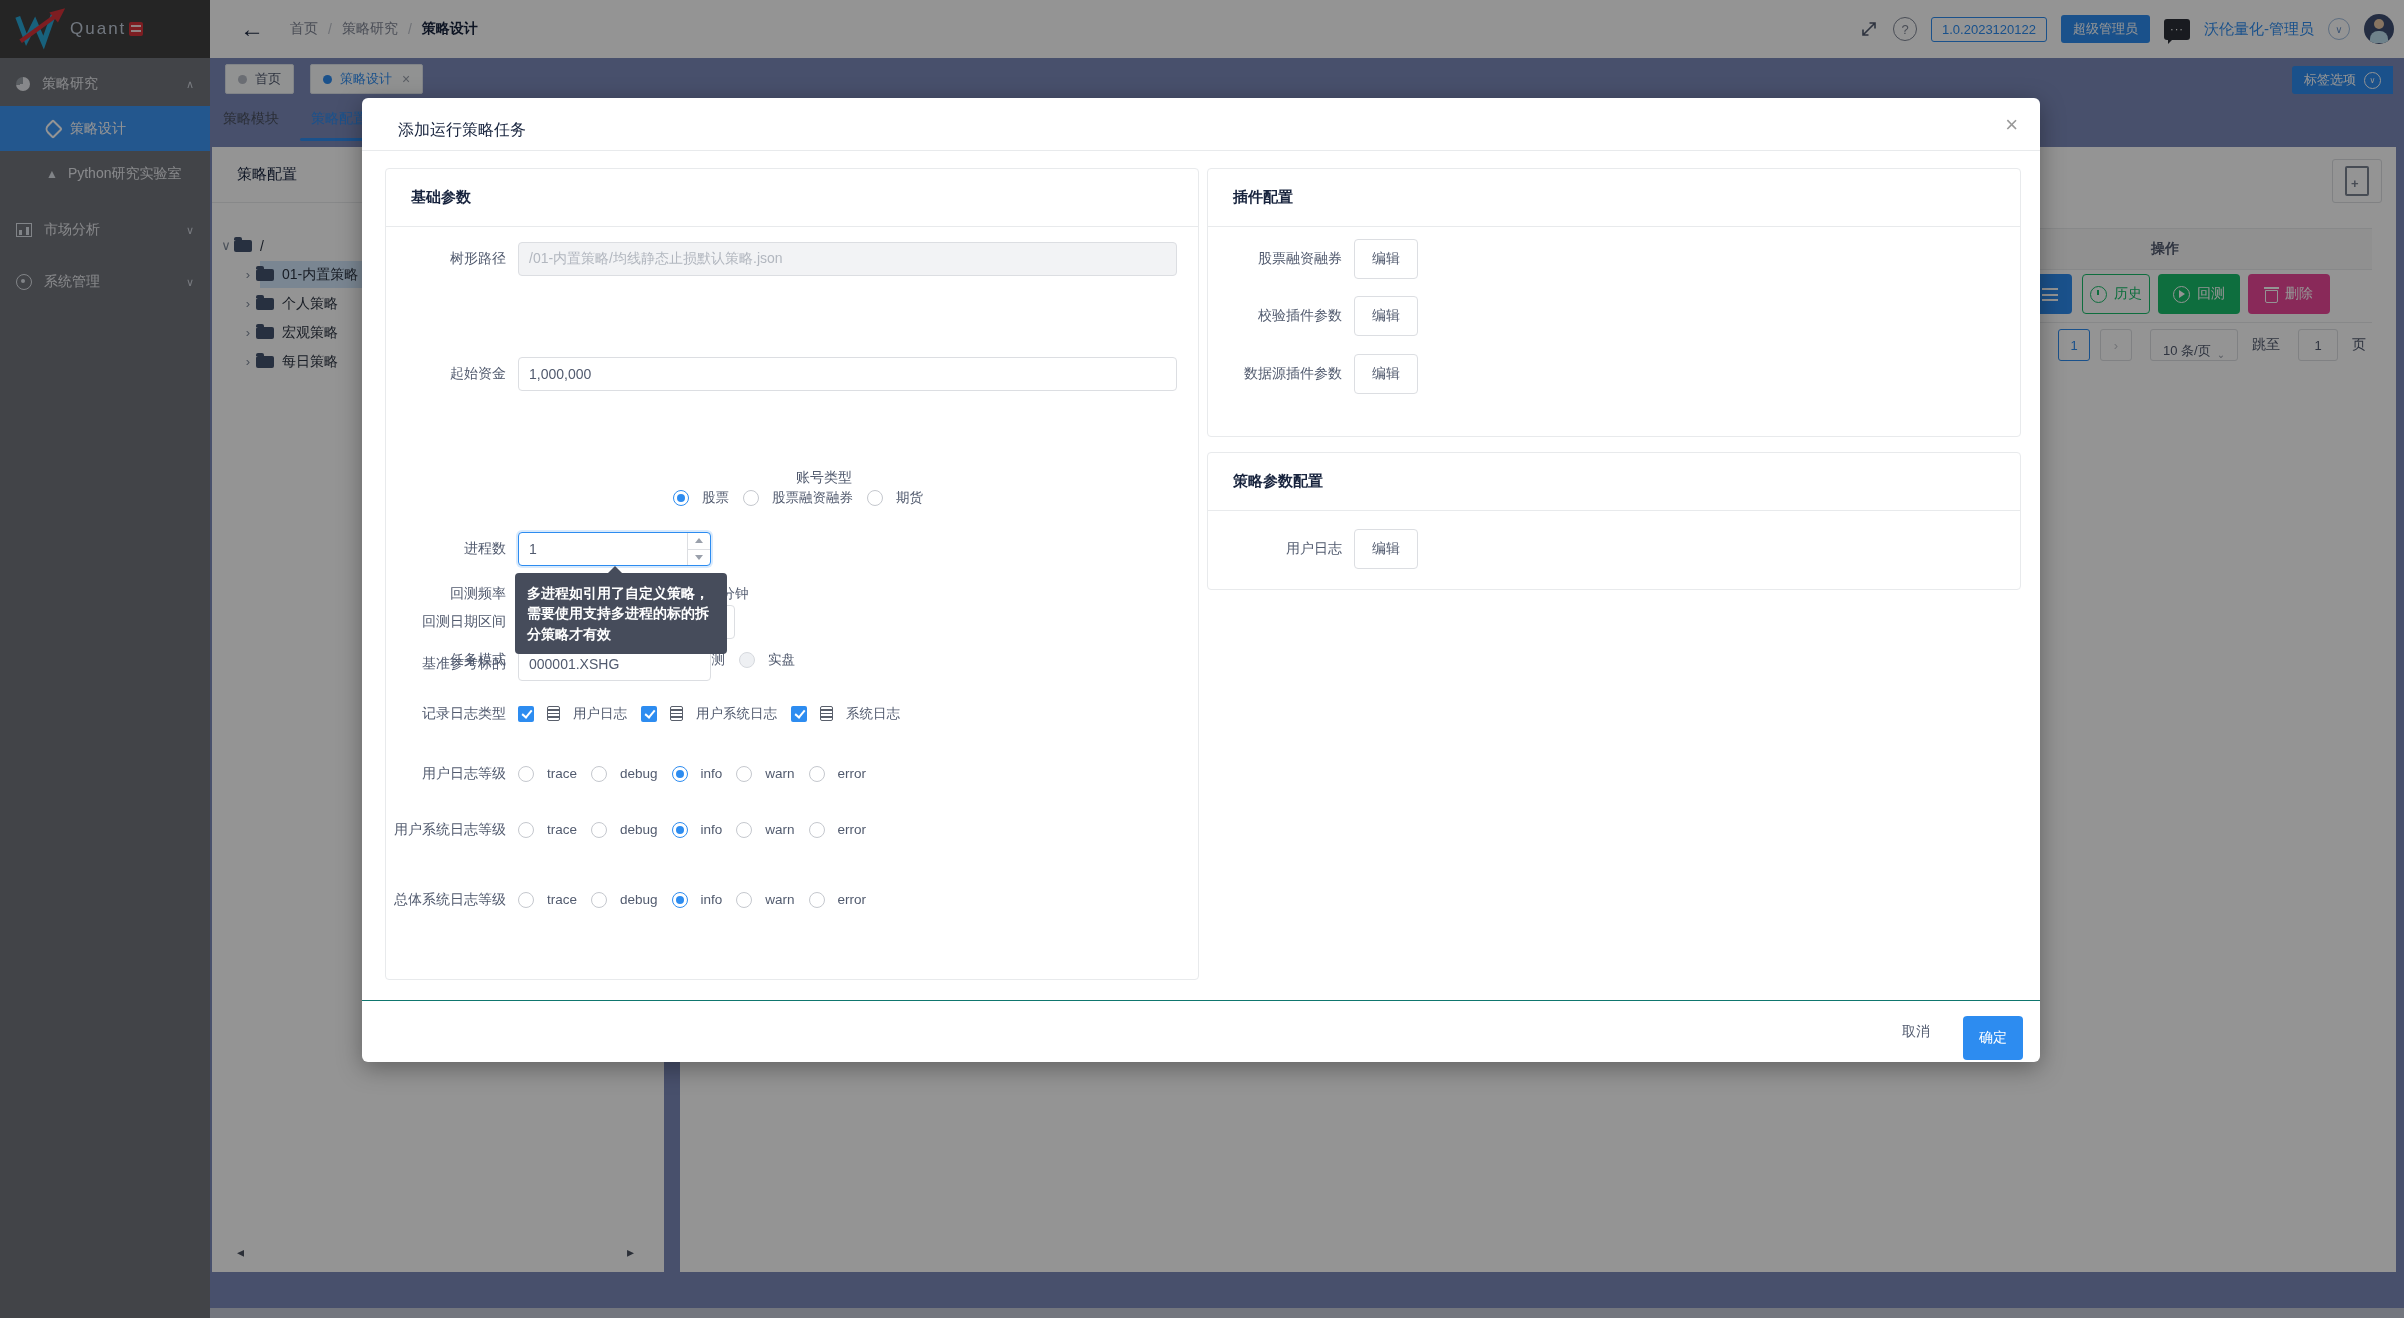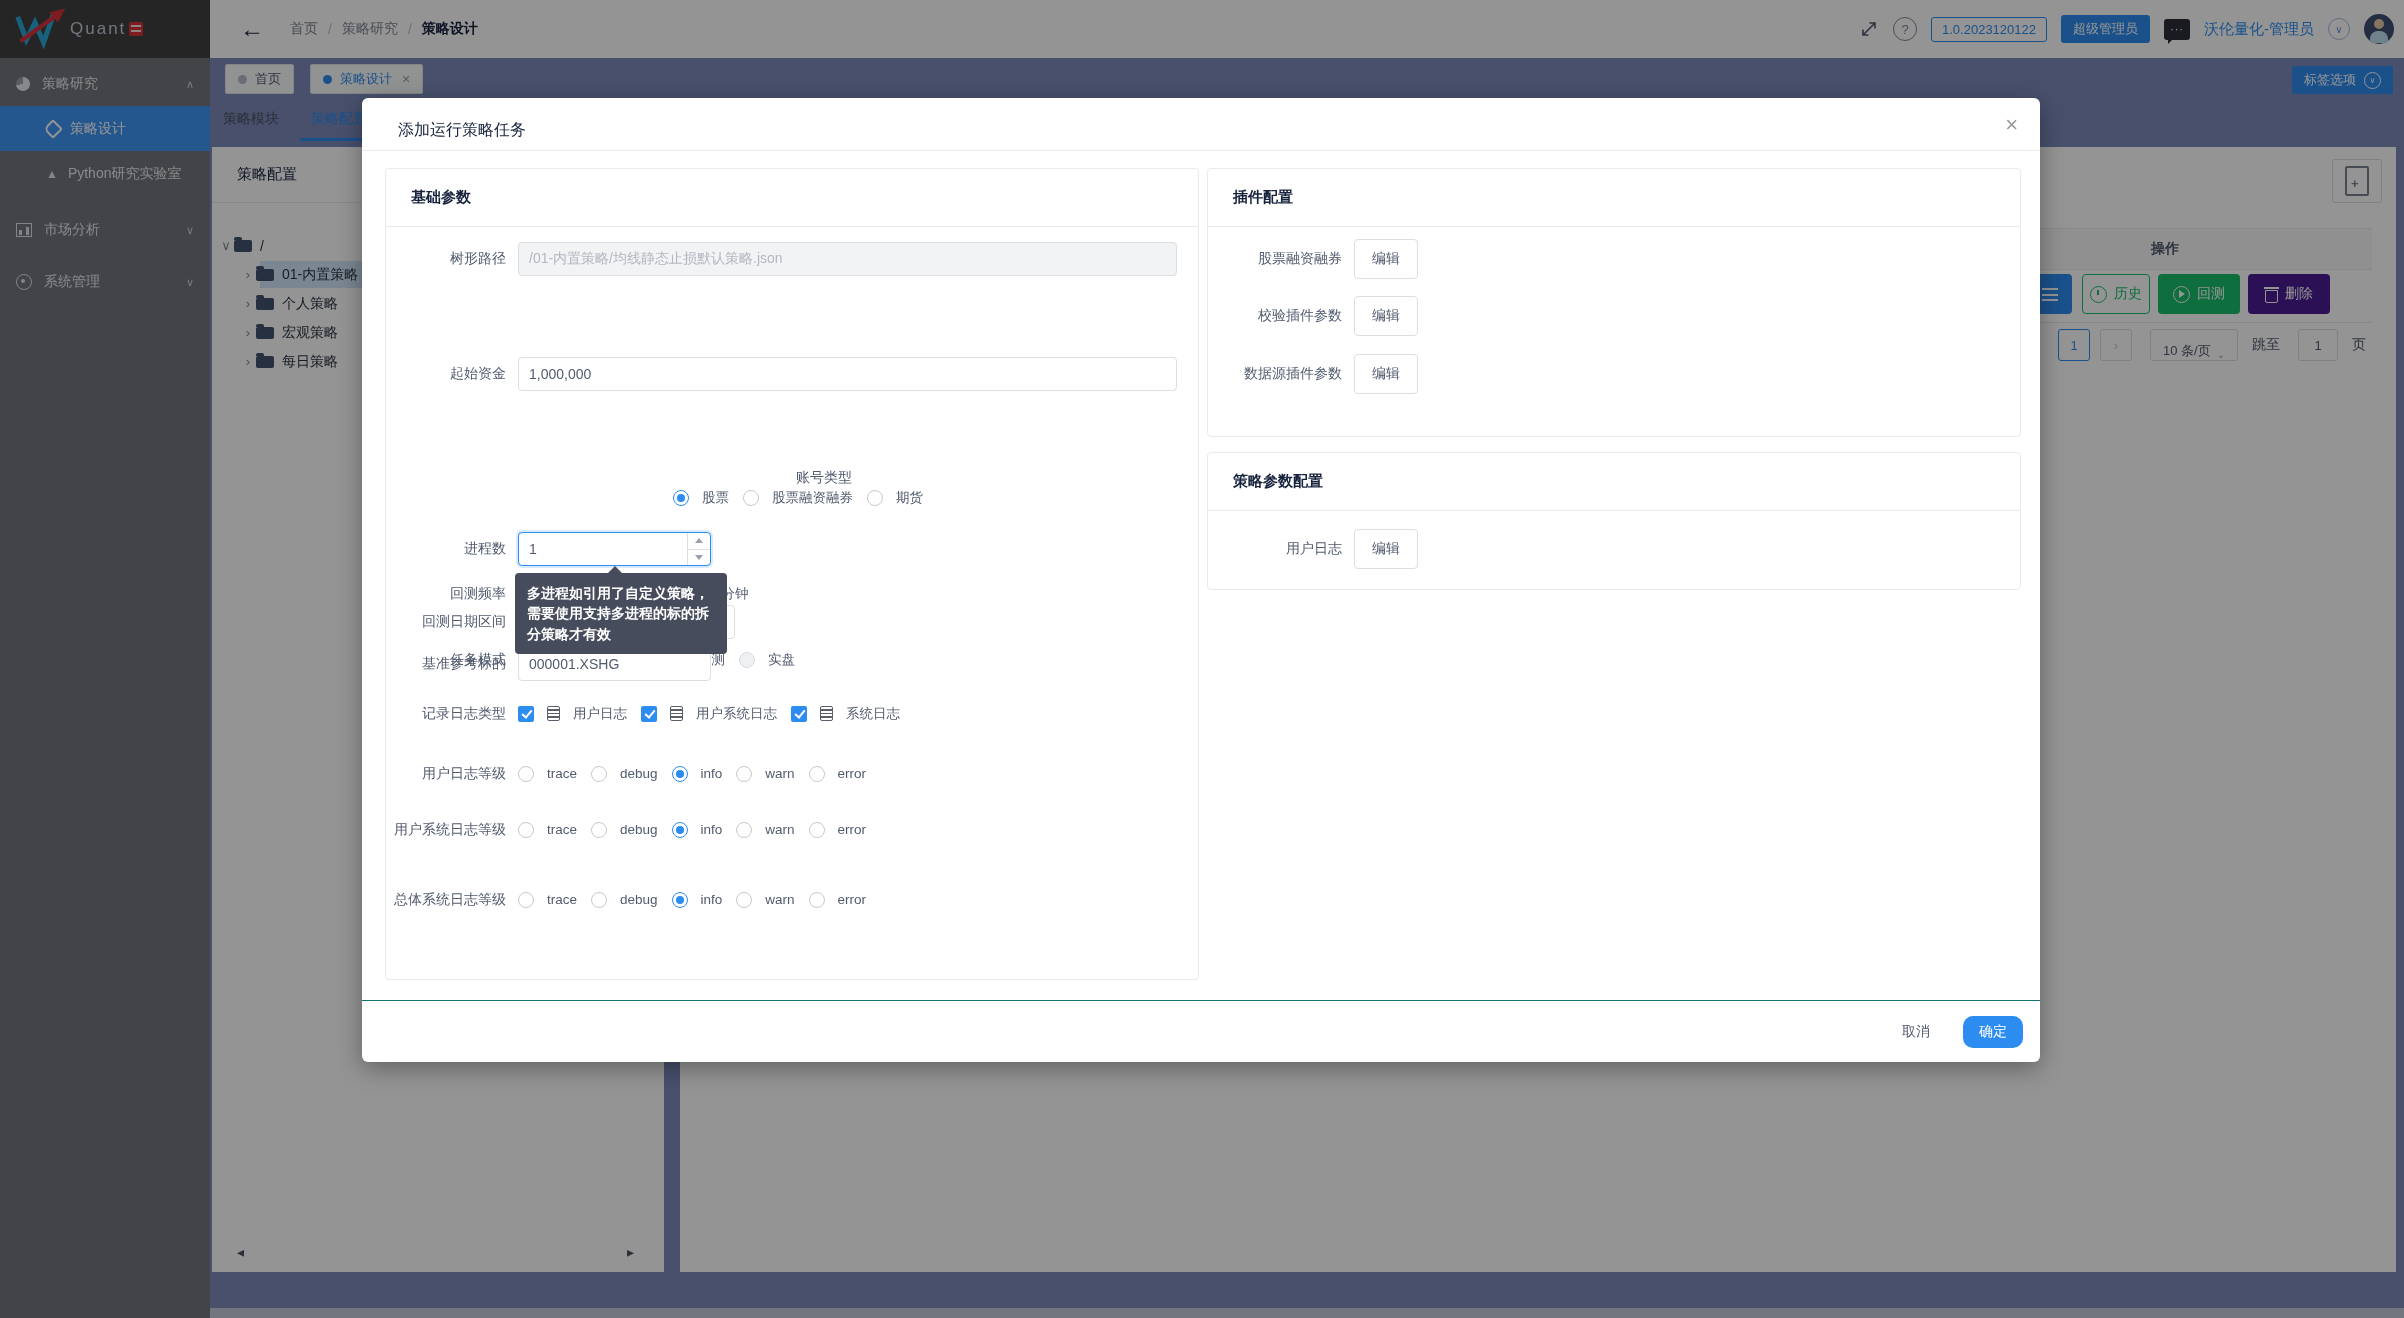--- a/index.html
+++ b/index.html
@@ -116,21 +116,21 @@
   .opt.radio.checked .mark::after{content:'';position:absolute;left:3px;top:3px;width:8px;height:8px;border-radius:50%;background:#2d8cf0;}
   .opt.radio.disabled .mark{background:#eef0f3;border-color:#d6d9de;}
   .opt.check .mark{width:16px;height:16px;border-radius:2px;background:#2d8cf0;position:relative;}
   .opt.check .mark::after{content:'';position:absolute;left:3.5px;top:4px;width:8px;height:4px;border-left:2px solid #fff;border-bottom:2px solid #fff;transform:rotate(-50deg);}
   .doc-ico{width:13px;height:15px;border:1.5px solid #595f6b;border-radius:2px;box-sizing:border-box;background:repeating-linear-gradient(#fff 0 2px,#595f6b 2px 3.5px);}
   .tooltip{position:absolute;left:129px;top:404px;width:188px;background:#464c5b;border-radius:4px;color:#fff;font-size:14px;line-height:1.45;font-weight:600;padding:10px 12px;z-index:5;box-sizing:content-box;}
   .tooltip::before{content:'';position:absolute;left:92px;top:-7px;border-left:8px solid transparent;border-right:8px solid transparent;border-bottom:8px solid #464c5b;}
   .edit-btn{width:62px;height:38px;border:1px solid #dcdee2;border-radius:4px;background:#fff;display:flex;align-items:center;justify-content:center;font-size:14px;color:#515a6e;cursor:pointer;}
   .modal-footer{position:absolute;left:0;top:902px;width:100%;height:62px;border-top:1px solid #0f766e;}
   .btn-cancel{position:absolute;left:1524px;top:15px;width:60px;height:32px;display:flex;align-items:center;justify-content:center;font-size:14px;color:#515a6e;cursor:pointer;border-radius:4px;}
-  .btn-ok{position:absolute;left:1601px;top:15px;width:60px;height:32px;background:#2d8cf0;color:#fff;border-radius:10px;display:flex;align-items:center;justify-content:center;font-size:14px;cursor:pointer;}
+  .btn-ok{position:absolute;left:1601px;top:15px;width:60px;height:44px;background:#2d8cf0;color:#fff;border-radius:4px;display:flex;align-items:center;justify-content:center;font-size:14px;cursor:pointer;}
 </style>
 </head>
 <body>
 
 <aside class="abs sidebar">
   <div class="logo">
     <svg width="56" height="50" viewBox="0 0 78 66">
       <path d="M8 16 L20 48 L32 24 L44 52 L58 12" stroke="#2aa7d6" stroke-width="7" fill="none"></path>
       <path d="M12 50 L62 14" stroke="#d7323a" stroke-width="6" fill="none"></path>
       <polygon points="74,4 52,10 64,24" fill="#d7323a"></polygon>
@@ -251,21 +251,21 @@
     <span class="i-list"></span>
   </div>
   <div class="op-btn" style="left:1402px;width:68px;border:1px solid #19be6b;color:#19be6b;background:#fff;">
     <span class="i-clock"></span>
     <span>历史</span>
   </div>
   <div class="op-btn" style="left:1478px;width:82px;background:#19be6b;color:#fff;">
     <span class="i-play"></span>
     <span>回测</span>
   </div>
-  <div class="op-btn" style="left:1568px;width:82px;background:#4c1d95;color:#fff;">
+  <div class="op-btn" style="left:1568px;width:82px;background:#ec4899;color:#fff;">
     <span class="i-trash"></span>
     <span>删除</span>
   </div>
   <div class="row-border"></div>
 
   <div class="pg-box" style="left:1325px;width:32px;color:#c5c8ce;">
       <span>‹</span>
     </div>
   <div class="pg-box" style="left:1378px;width:32px;border-color:#2d8cf0;color:#2d8cf0;">
       <span>1</span>

